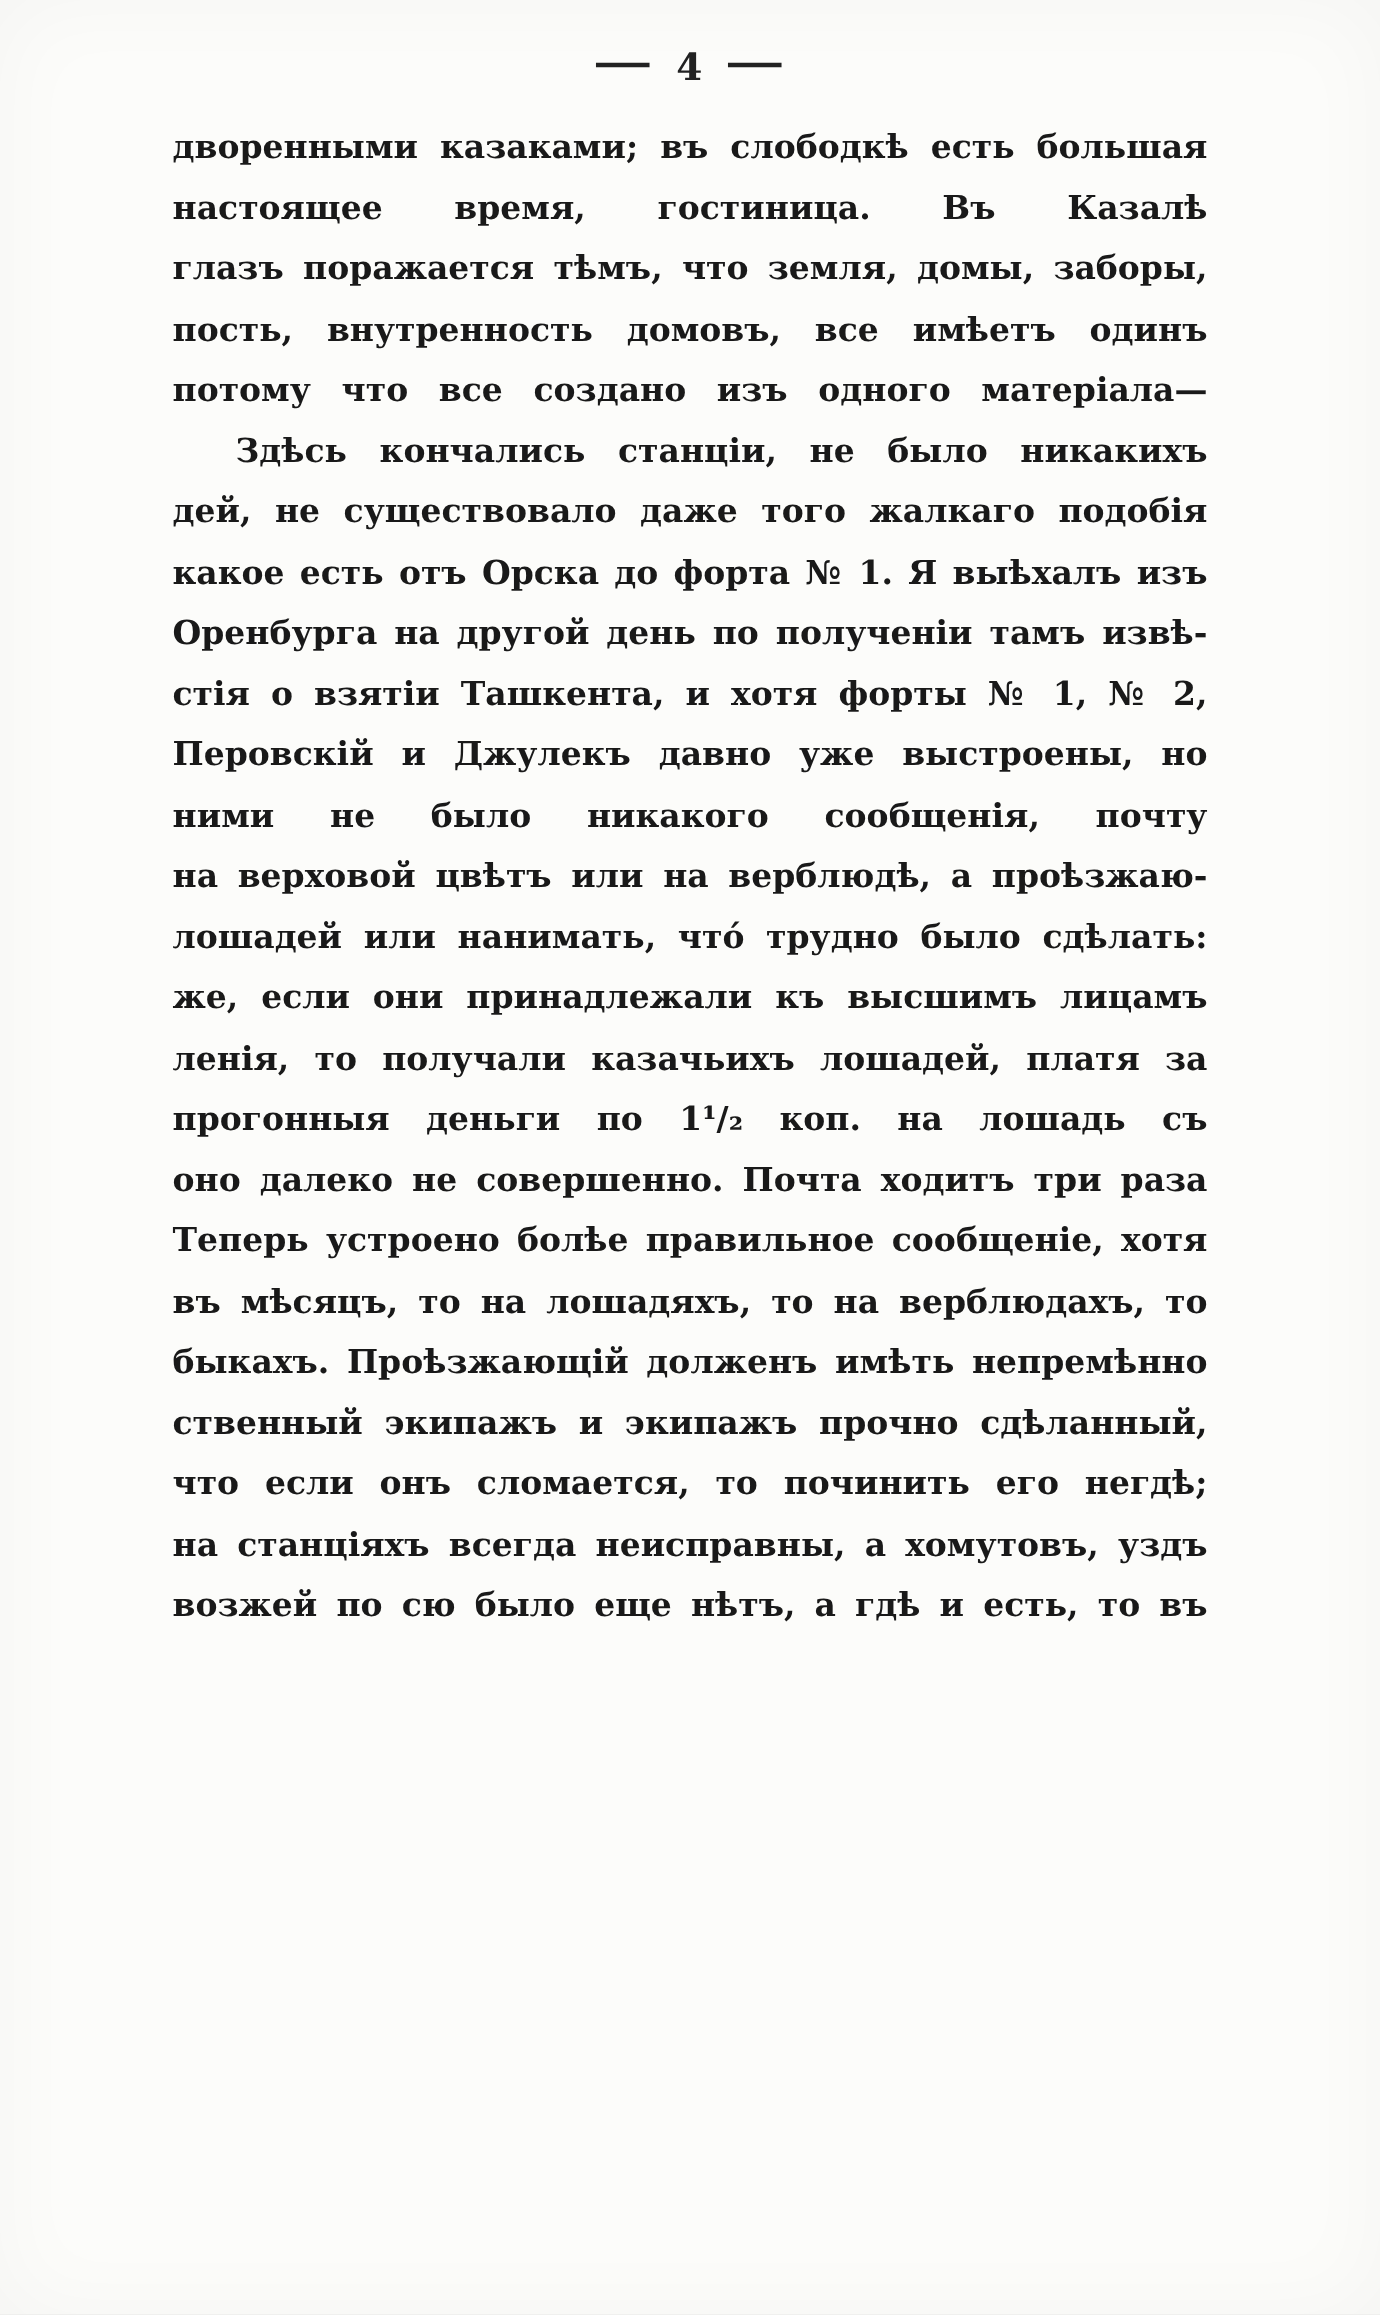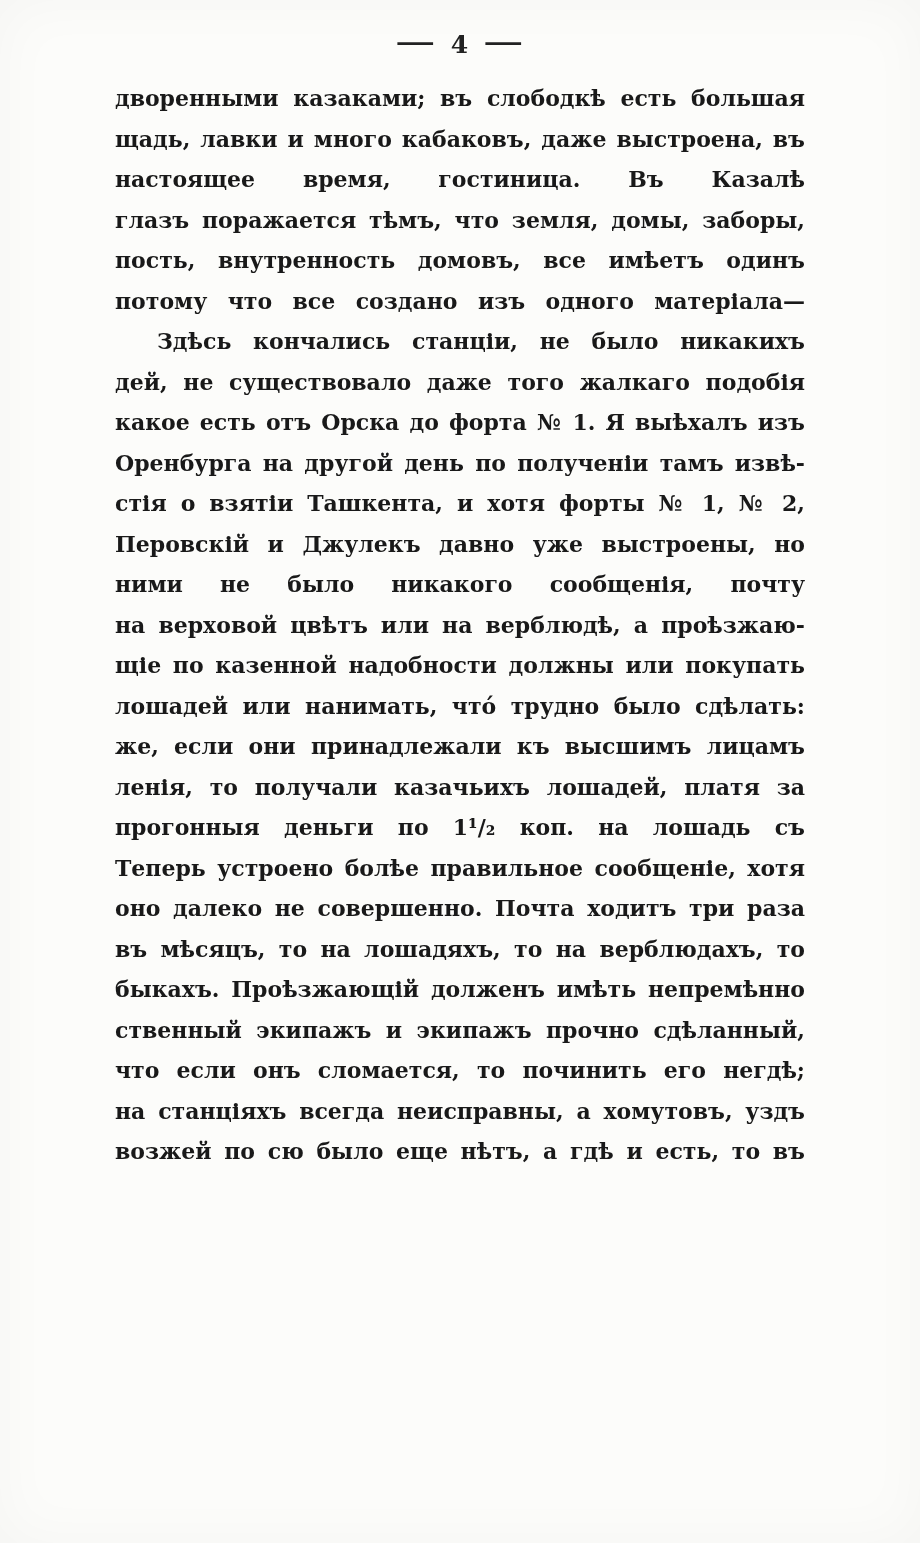--- a/index.html
+++ b/index.html
@@ -70,42 +70,40 @@
 
 <div class="page">
 
   <div class="page-header">
     <span class="dash">—</span><span>4</span><span class="dash">—</span>
   </div>
 
   <div class="text-block">
       <div class="paragraph">
         <div class="line">дворенными казаками; въ слободкѣ есть большая пло-</div>
-        <div class="line">щадь, лавки и много кабаковъ, даже выстроена, въ</div>
         <div class="line">настоящее время, гостиница. Въ Казалѣ непривыкшій</div>
         <div class="line">глазъ поражается тѣмъ, что земля, домы, заборы, крѣ-</div>
         <div class="line">пость, внутренность домовъ, все имѣетъ одинъ цвѣтъ,</div>
         <div class="line endline">потому что все создано изъ одного матеріала—глины.</div>
       </div>
       <div class="paragraph">
         <div class="line indent">Здѣсь кончались станціи, не было никакихъ лоша-</div>
         <div class="line">дей, не существовало даже того жалкаго подобія почты,</div>
         <div class="line">какое есть отъ Орска до форта № 1. Я выѣхалъ изъ</div>
         <div class="line">Оренбурга на другой день по полученіи тамъ извѣ-</div>
         <div class="line">стія о взятіи Ташкента, и хотя форты № 1, № 2,</div>
         <div class="line">Перовскій и Джулекъ давно уже выстроены, но между</div>
         <div class="line">ними не было никакого сообщенія, почту отправляли</div>
         <div class="line">на верховой цвѣтъ или на верблюдѣ, а проѣзжаю-</div>
-        <div class="line">щіе по казенной надобности должны или покупать</div>
         <div class="line">лошадей или нанимать, чтó трудно было сдѣлать: или</div>
         <div class="line">же, если они принадлежали къ высшимъ лицамъ управ-</div>
         <div class="line">ленія, то получали казачьихъ лошадей, платя за нихъ</div>
         <div class="line">прогонныя деньги по 1¹/₂ коп. на лошадь съ версты.</div>
+        <div class="line">оно далеко не совершенно. Почта ходитъ три раза</div>
         <div class="line">Теперь устроено болѣе правильное сообщеніе, хотя</div>
-        <div class="line">оно далеко не совершенно. Почта ходитъ три раза</div>
         <div class="line">въ мѣсяцъ, то на лошадяхъ, то на верблюдахъ, то на</div>
         <div class="line">быкахъ. Проѣзжающій долженъ имѣть непремѣнно соб-</div>
         <div class="line">ственный экипажъ и экипажъ прочно сдѣланный, потому</div>
         <div class="line">что если онъ сломается, то починить его негдѣ; телѣги</div>
         <div class="line">на станціяхъ всегда неисправны, а хомутовъ, уздъ и</div>
         <div class="line">возжей по сю было еще нѣтъ, а гдѣ и есть, то въ</div>
       </div>
     </div>
 
 </div>

